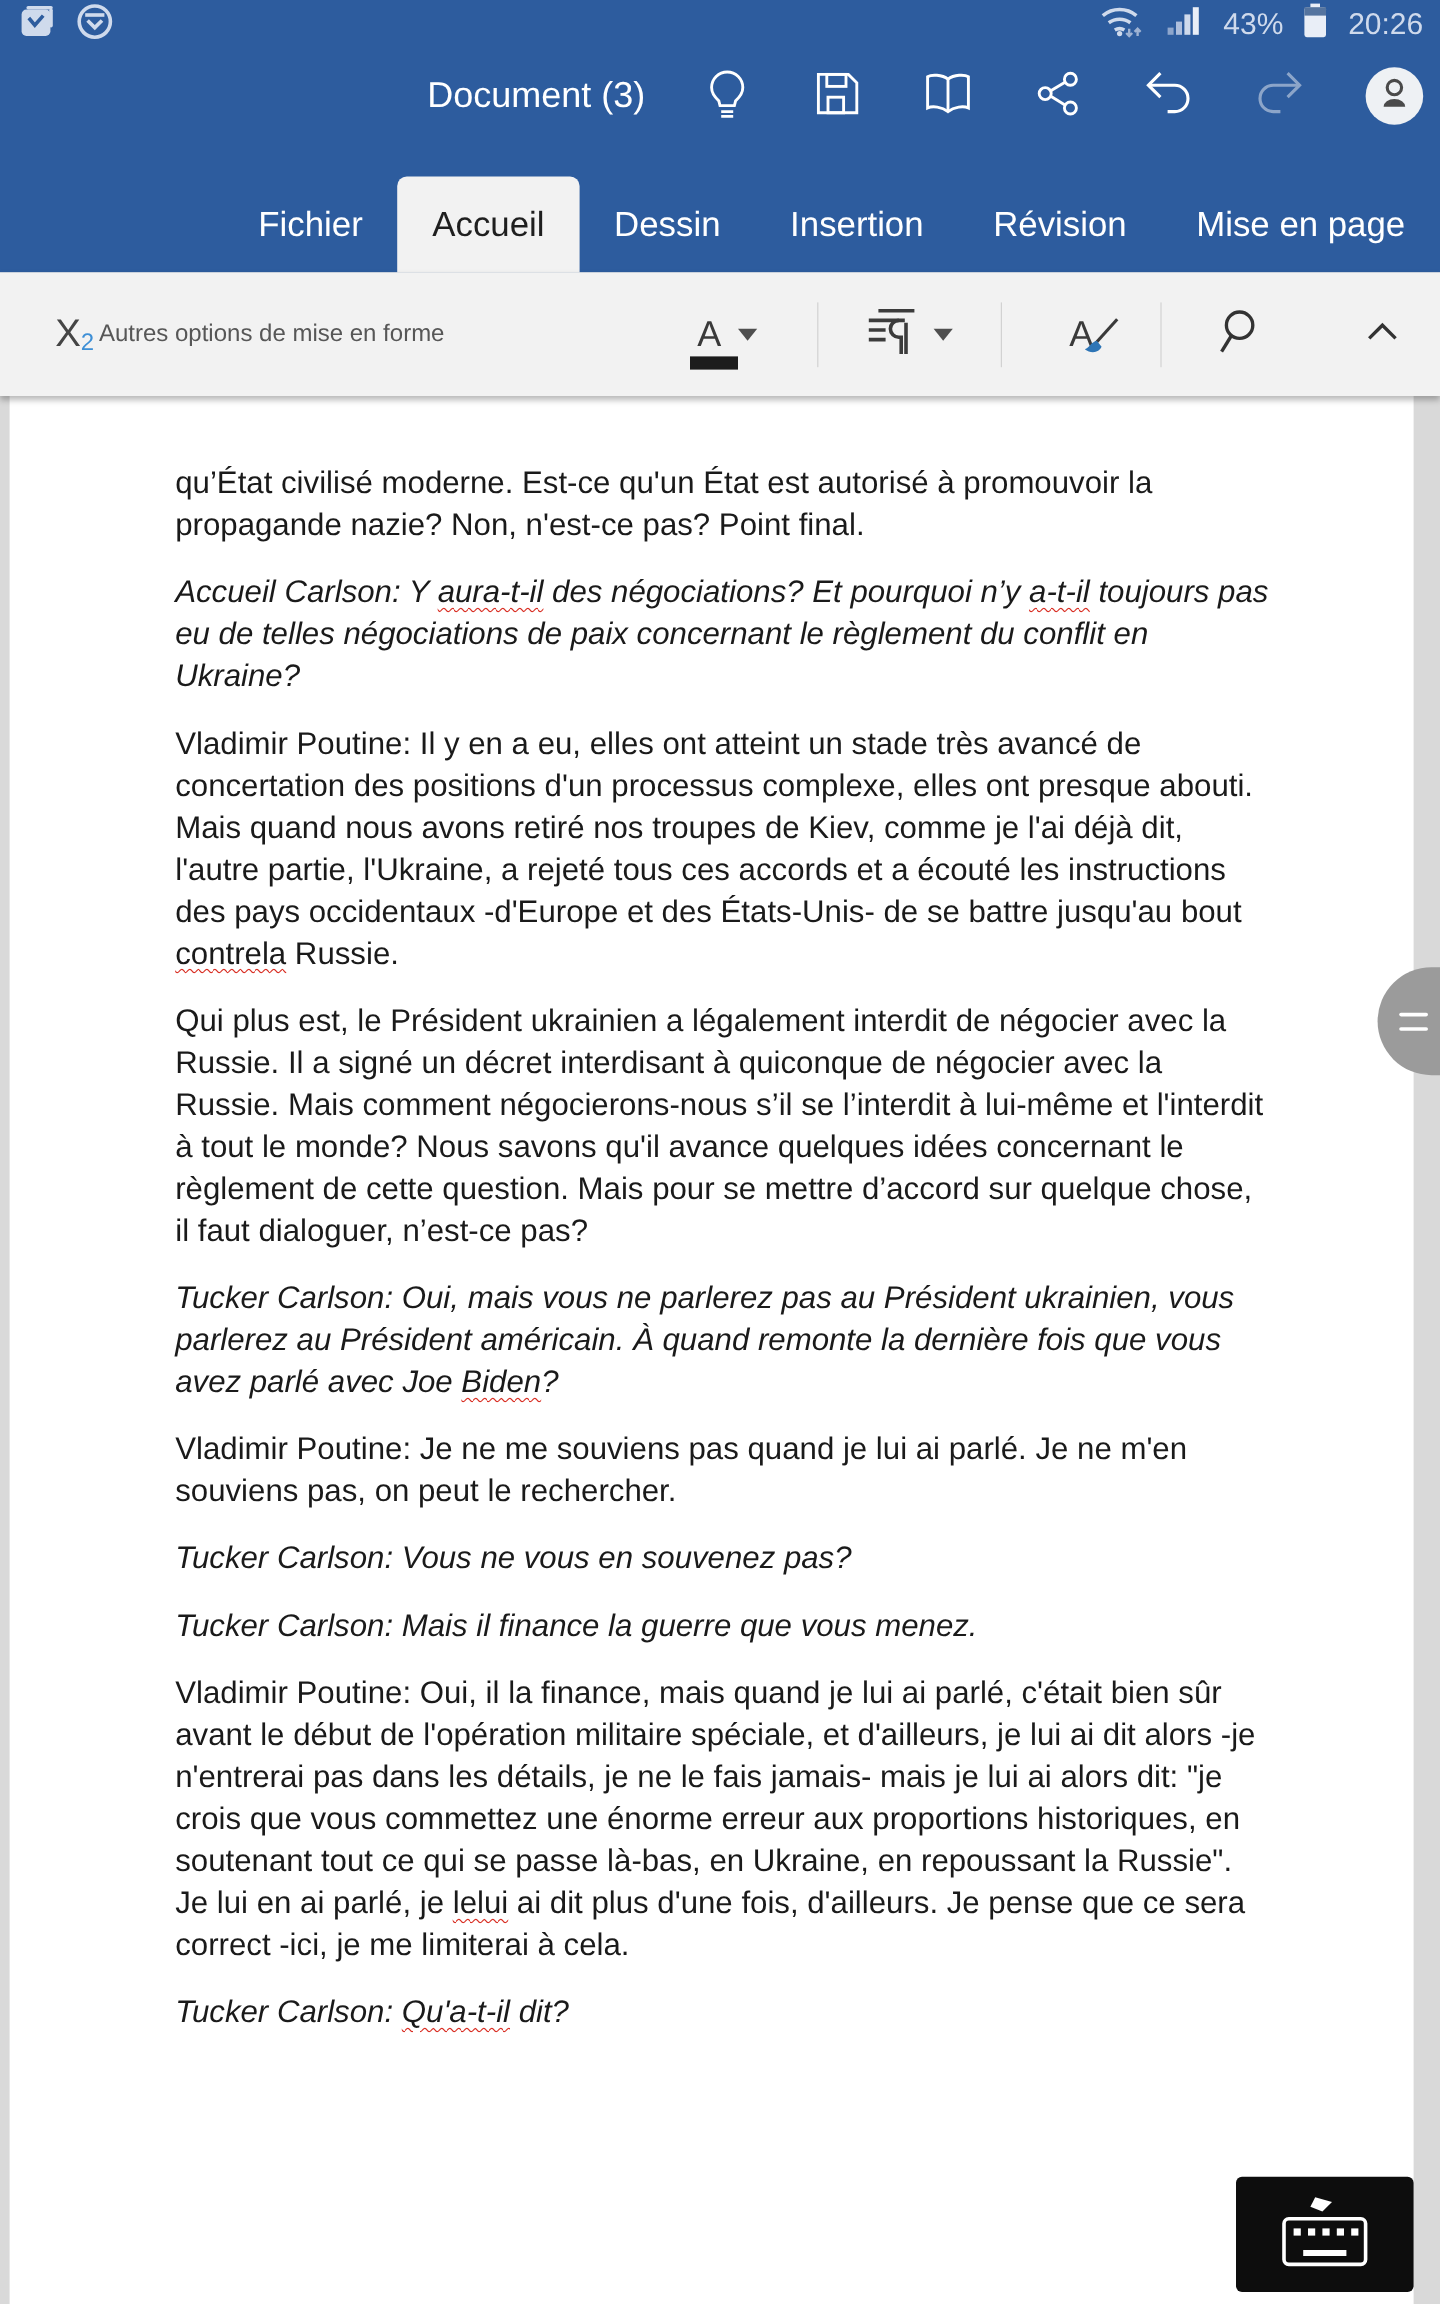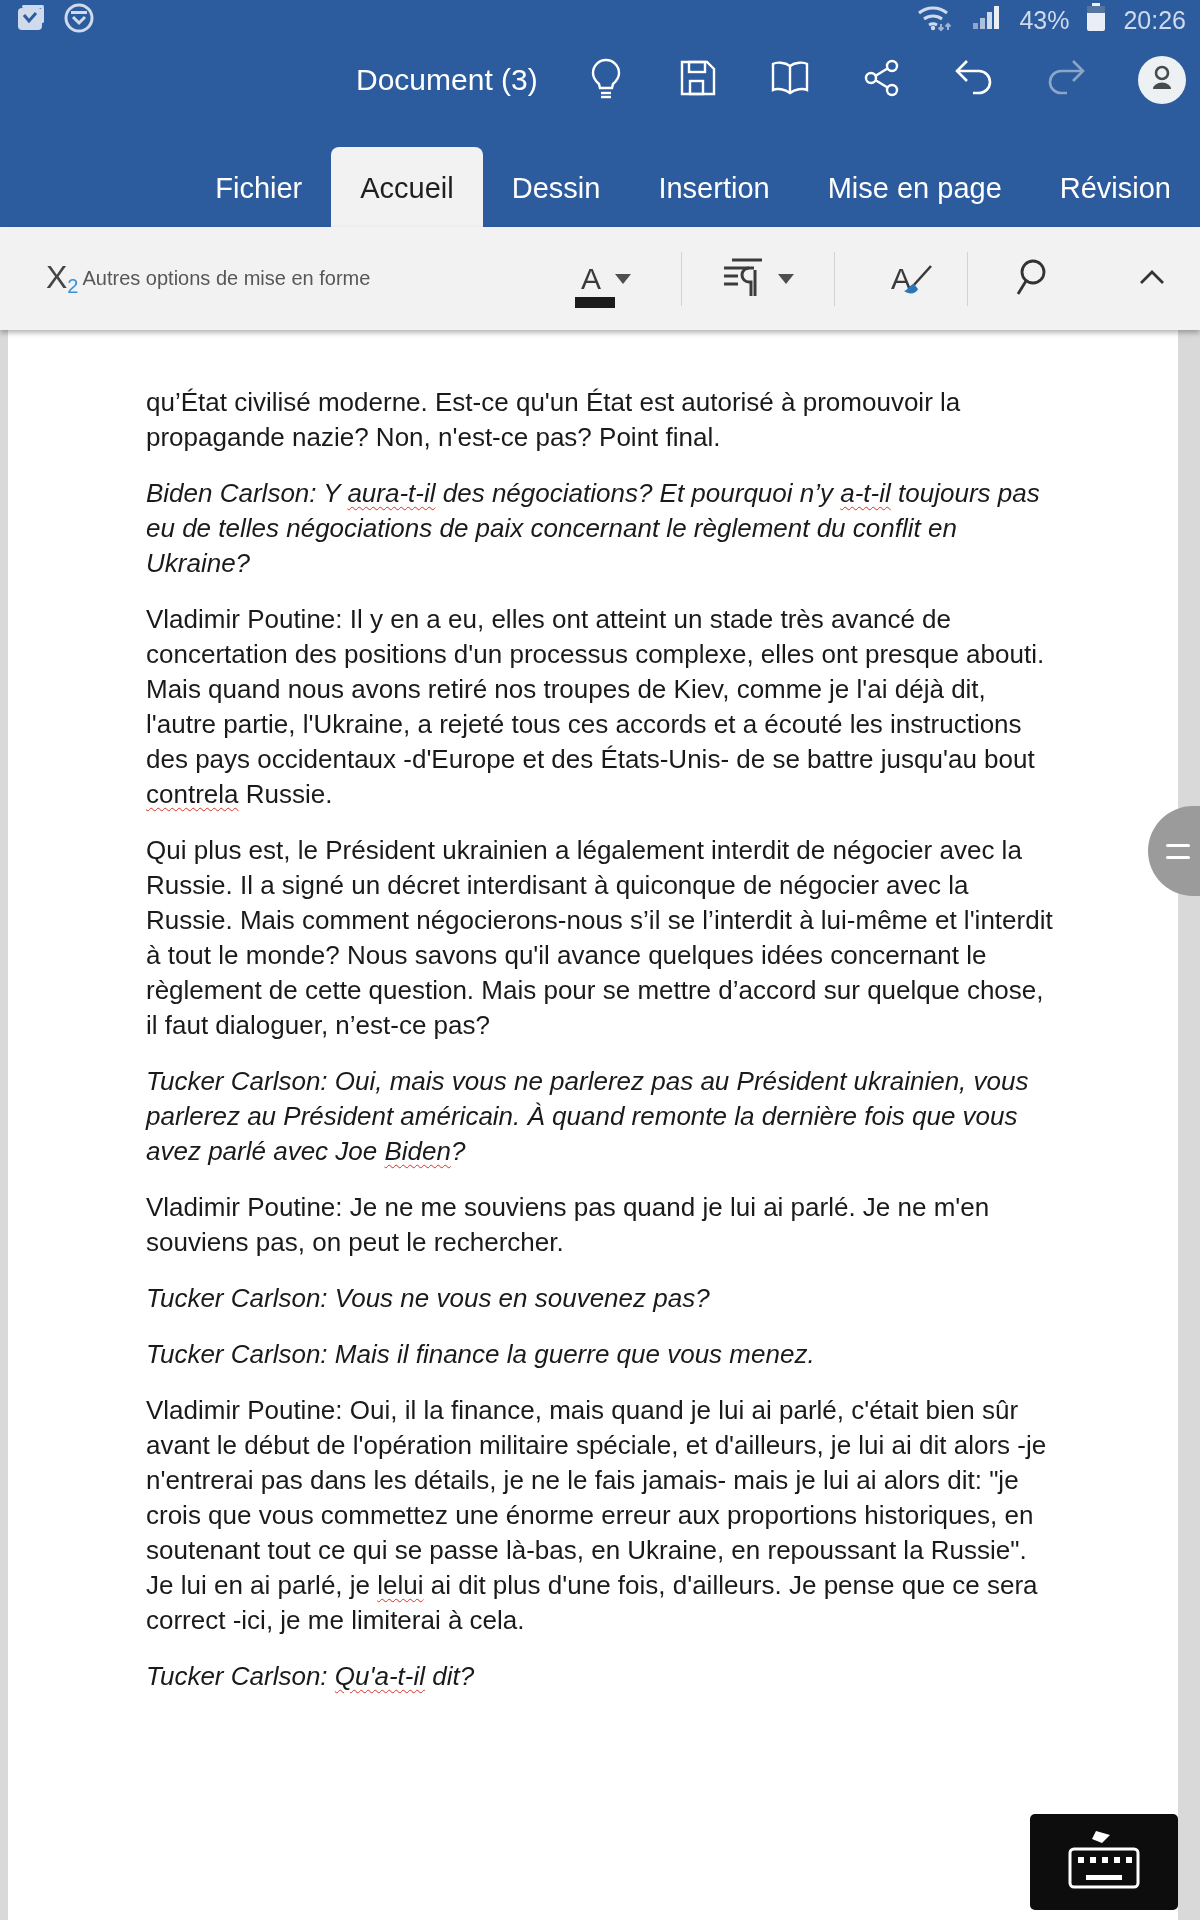--- a/index.html
+++ b/index.html
@@ -192,22 +192,22 @@
       </span>
     </div>
   </div>
 
   <div class="tab-bar">
     <div id="tabs-host" style="display:flex; align-items:flex-end;">
         <div class="tab">Fichier</div>
         <div class="tab selected">Accueil</div>
         <div class="tab">Dessin</div>
         <div class="tab">Insertion</div>
+        <div class="tab">Révision</div>
         <div class="tab">Mise en page</div>
-        <div class="tab">Révision</div>
       </div>
     <div class="tab-overflow">
       <span>
         <svg width="34" height="20" viewBox="0 0 34 20">
           <polyline points="4,4 17,16 30,4" fill="none" stroke="#fff" stroke-width="2.6"></polyline>
         </svg>
       </span>
     </div>
   </div>
 </div>
@@ -266,21 +266,21 @@
         <polyline points="4,15 15,4 26,15" fill="none" stroke="#333" stroke-width="2.8"></polyline>
       </svg>
     </span>
   </div>
 </div>
 
 <div class="page-area">
   <div class="page">
     <div class="doc" id="doc-host">
         <p class="para"><span>qu’État civilisé moderne. Est-ce qu'un État est autorisé à promouvoir la propagande nazie? Non, n'est-ce pas? Point final.</span></p>
-        <p class="para italic"><span>Biden Carlson: Y </span><span class="sq">aura-t-il</span><span> des négociations? Et pourquoi n’y </span><span class="sq">a-t-il</span><span> toujours pas eu de telles négociations de paix concernant le règlement du conflit en Ukraine?</span></p>
+        <p class="para italic"><span>Accueil Carlson: Y </span><span class="sq">aura-t-il</span><span> des négociations? Et pourquoi n’y </span><span class="sq">a-t-il</span><span> toujours pas eu de telles négociations de paix concernant le règlement du conflit en Ukraine?</span></p>
         <p class="para"><span>Vladimir Poutine: Il y en a eu, elles ont atteint un stade très avancé de concertation des positions d'un processus complexe, elles ont presque abouti. Mais quand nous avons retiré nos troupes de Kiev, comme je l'ai déjà dit, l'autre partie, l'Ukraine, a rejeté tous ces accords et a écouté les instructions des pays occidentaux -d'Europe et des États-Unis- de se battre jusqu'au bout </span><span class="sq">contrela</span><span> Russie.</span></p>
         <p class="para"><span>Qui plus est, le Président ukrainien a légalement interdit de négocier avec la Russie. Il a signé un décret interdisant à quiconque de négocier avec la Russie. Mais comment négocierons-nous s’il se l’interdit à lui-même et l'interdit à tout le monde? Nous savons qu'il avance quelques idées concernant le règlement de cette question. Mais pour se mettre d’accord sur quelque chose, il faut dialoguer, n’est-ce pas?</span></p>
         <p class="para italic"><span>Tucker Carlson: Oui, mais vous ne parlerez pas au Président ukrainien, vous parlerez au Président américain. À quand remonte la dernière fois que vous avez parlé avec Joe </span><span class="sq">Biden</span><span>?</span></p>
         <p class="para"><span>Vladimir Poutine: Je ne me souviens pas quand je lui ai parlé. Je ne m'en souviens pas, on peut le rechercher.</span></p>
         <p class="para italic"><span>Tucker Carlson: Vous ne vous en souvenez pas?</span></p>
         <p class="para italic"><span>Tucker Carlson: Mais il finance la guerre que vous menez.</span></p>
         <p class="para"><span>Vladimir Poutine: Oui, il la finance, mais quand je lui ai parlé, c'était bien sûr avant le début de l'opération militaire spéciale, et d'ailleurs, je lui ai dit alors -je n'entrerai pas dans les détails, je ne le fais jamais- mais je lui ai alors dit: "je crois que vous commettez une énorme erreur aux proportions historiques, en soutenant tout ce qui se passe là-bas, en Ukraine, en repoussant la Russie". Je lui en ai parlé, je </span><span class="sq">lelui</span><span> ai dit plus d'une fois, d'ailleurs. Je pense que ce sera correct -ici, je me limiterai à cela.</span></p>
         <p class="para italic"><span>Tucker Carlson: </span><span class="sq">Qu'a-t-il</span><span> dit?</span></p>
       </div>
   </div>

